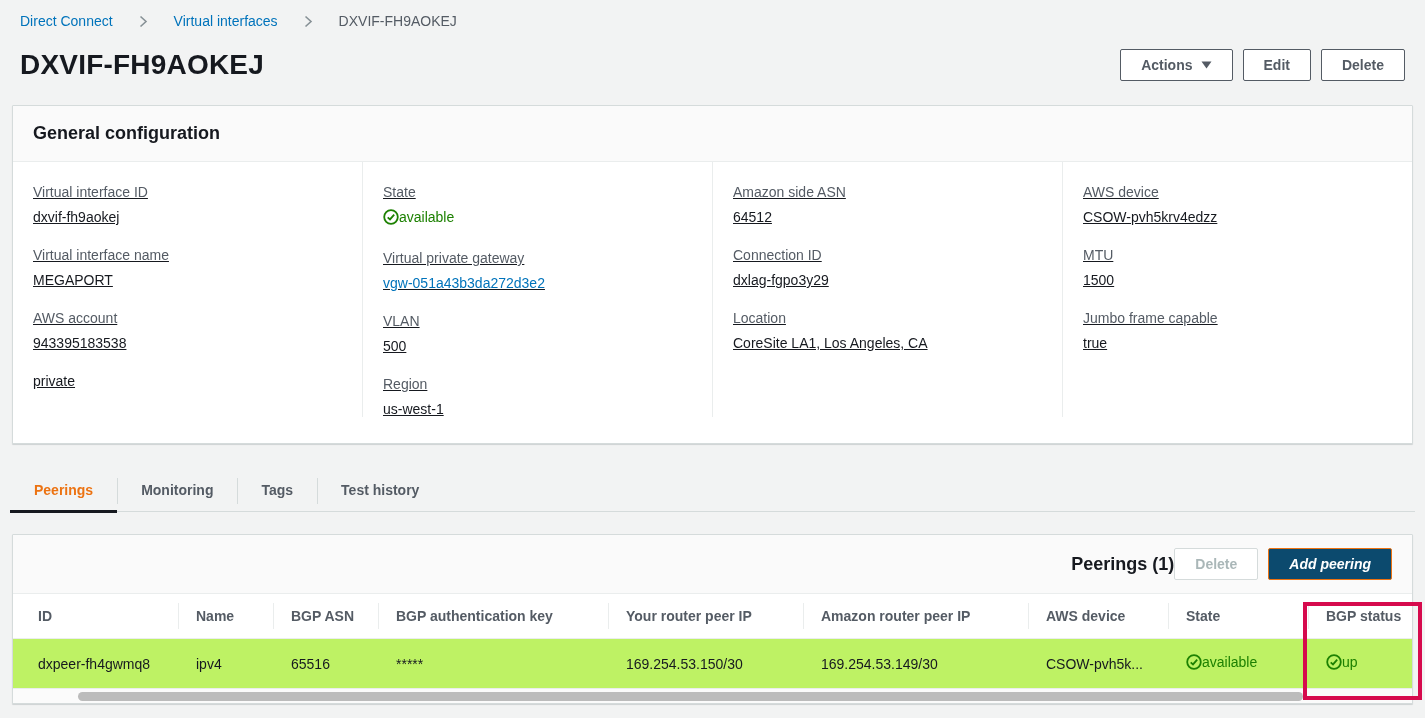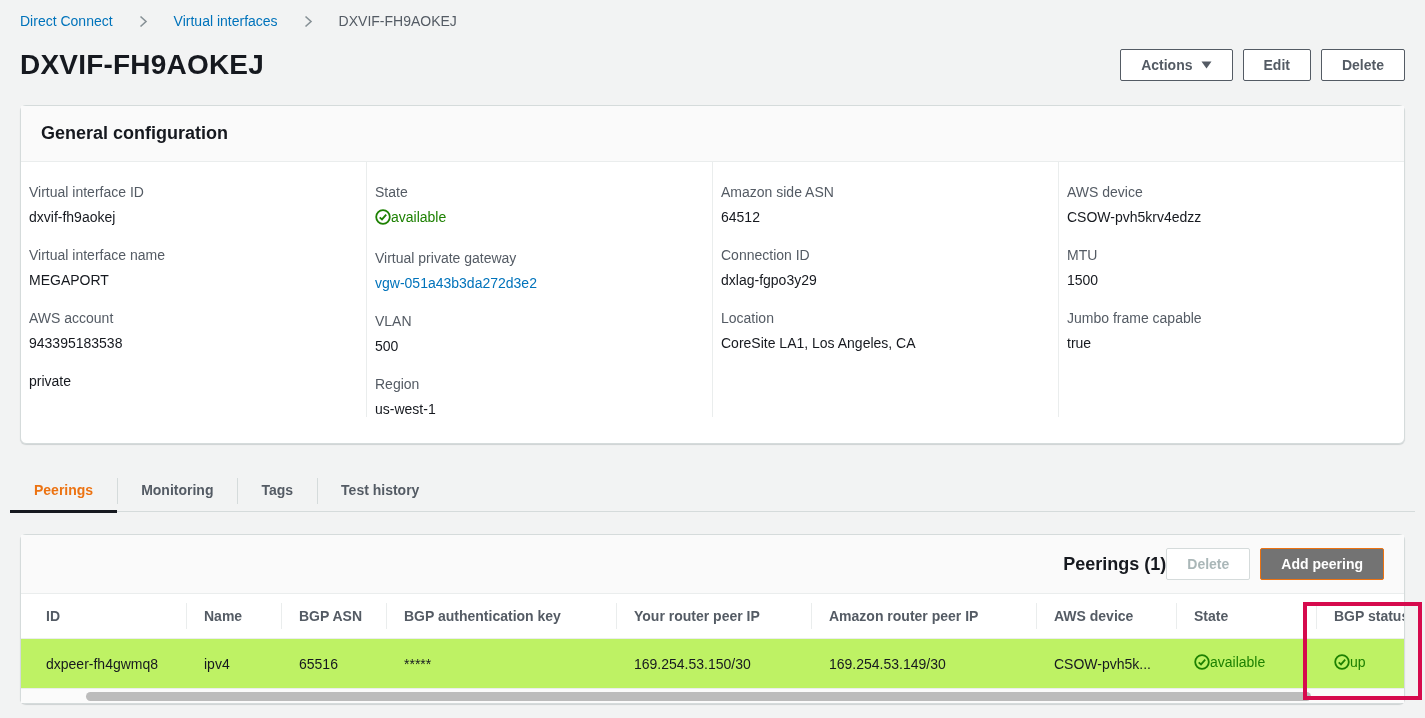--- a/index.html
+++ b/index.html
@@ -20,35 +20,35 @@
   
   .page-header { display:flex; align-items:center; justify-content:space-between; padding:20px 20px 0; }
   .page-title { font-size:28px; font-weight:700; color:#16191f; letter-spacing:.2px; }
   .header-actions { display:flex; gap:10px; }
   .btn {
     background:#fff; border:1px solid #545b64; border-radius:2px;
     color:#545b64; font-weight:700; font-size:14px;
     padding:7px 20px; cursor:pointer; display:inline-flex; align-items:center; gap:8px;
     font-family:"Liberation Sans", sans-serif;
   }
-  .btn-primary { background:#737373; border-color:#ec7211; color:#fff; }
+  .btn-primary { background:#0c4a6e; border-color:#ec7211; color:#fff;font-style:italic; }
   .btn-disabled { border-color:#d5dbdb; color:#aab7b8; cursor:default; }
   
   .card {
-    background:#fff; border:1px solid #d5dbdb; border-radius:6px;
-    box-shadow:0 1px 1px rgba(0,28,36,.15); margin:0 20px;
+    background:#fff; border:1px solid #d5dbdb; border-radius:1px;
+    box-shadow:0 1px 1px rgba(0,28,36,.15); margin:0 12px;
   }
   .gc-card { margin-top:24px; }
   .card-header {
     background:#fafafa; border-bottom:1px solid #eaeded;
     padding:17px 20px; font-size:18px; font-weight:700; color:#16191f;
   }
   
   .gc-body { display:flex; padding-bottom:26px; }
-  .gc-col { flex:1; padding:0 8px; border-right:1px solid #eaeded; }
+  .gc-col { flex:1; padding:0 20px; border-right:1px solid #eaeded;text-decoration:underline; }
   .gc-col:last-child { border-right:none; }
   .field { margin-top:22px; }
   .field-label { color:#545b64; font-size:14px; margin-bottom:9px; }
   .field-value { color:#16191f; font-size:14px; }
   .link { color:#0073bb; text-decoration:none; cursor:pointer; }
   .status-green { color:#1d8102; display:inline-flex; align-items:flex-end; font-size:14px; }
   .status-green svg { flex:0 0 auto; }
   
   .tabs-wrap { margin:28px 10px 0; border-bottom:1px solid #d5dbdb; display:flex; }
   .tab {

